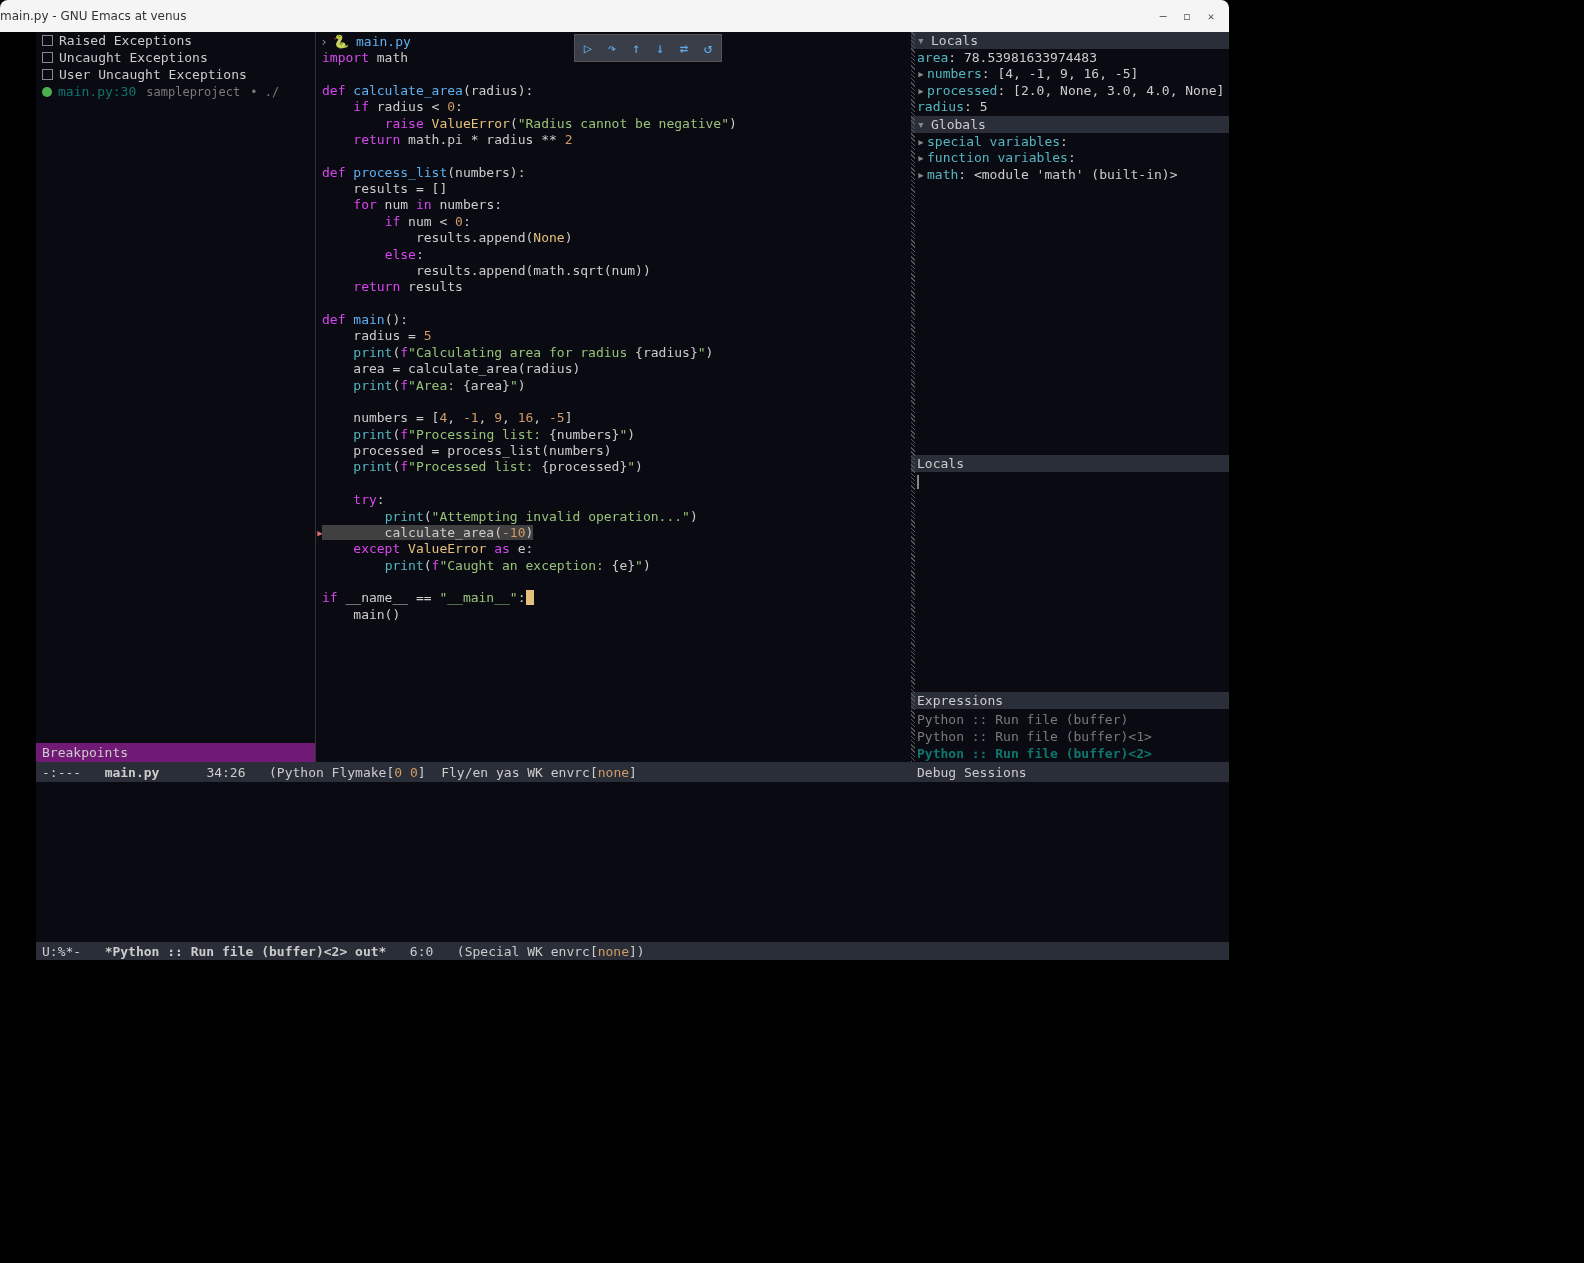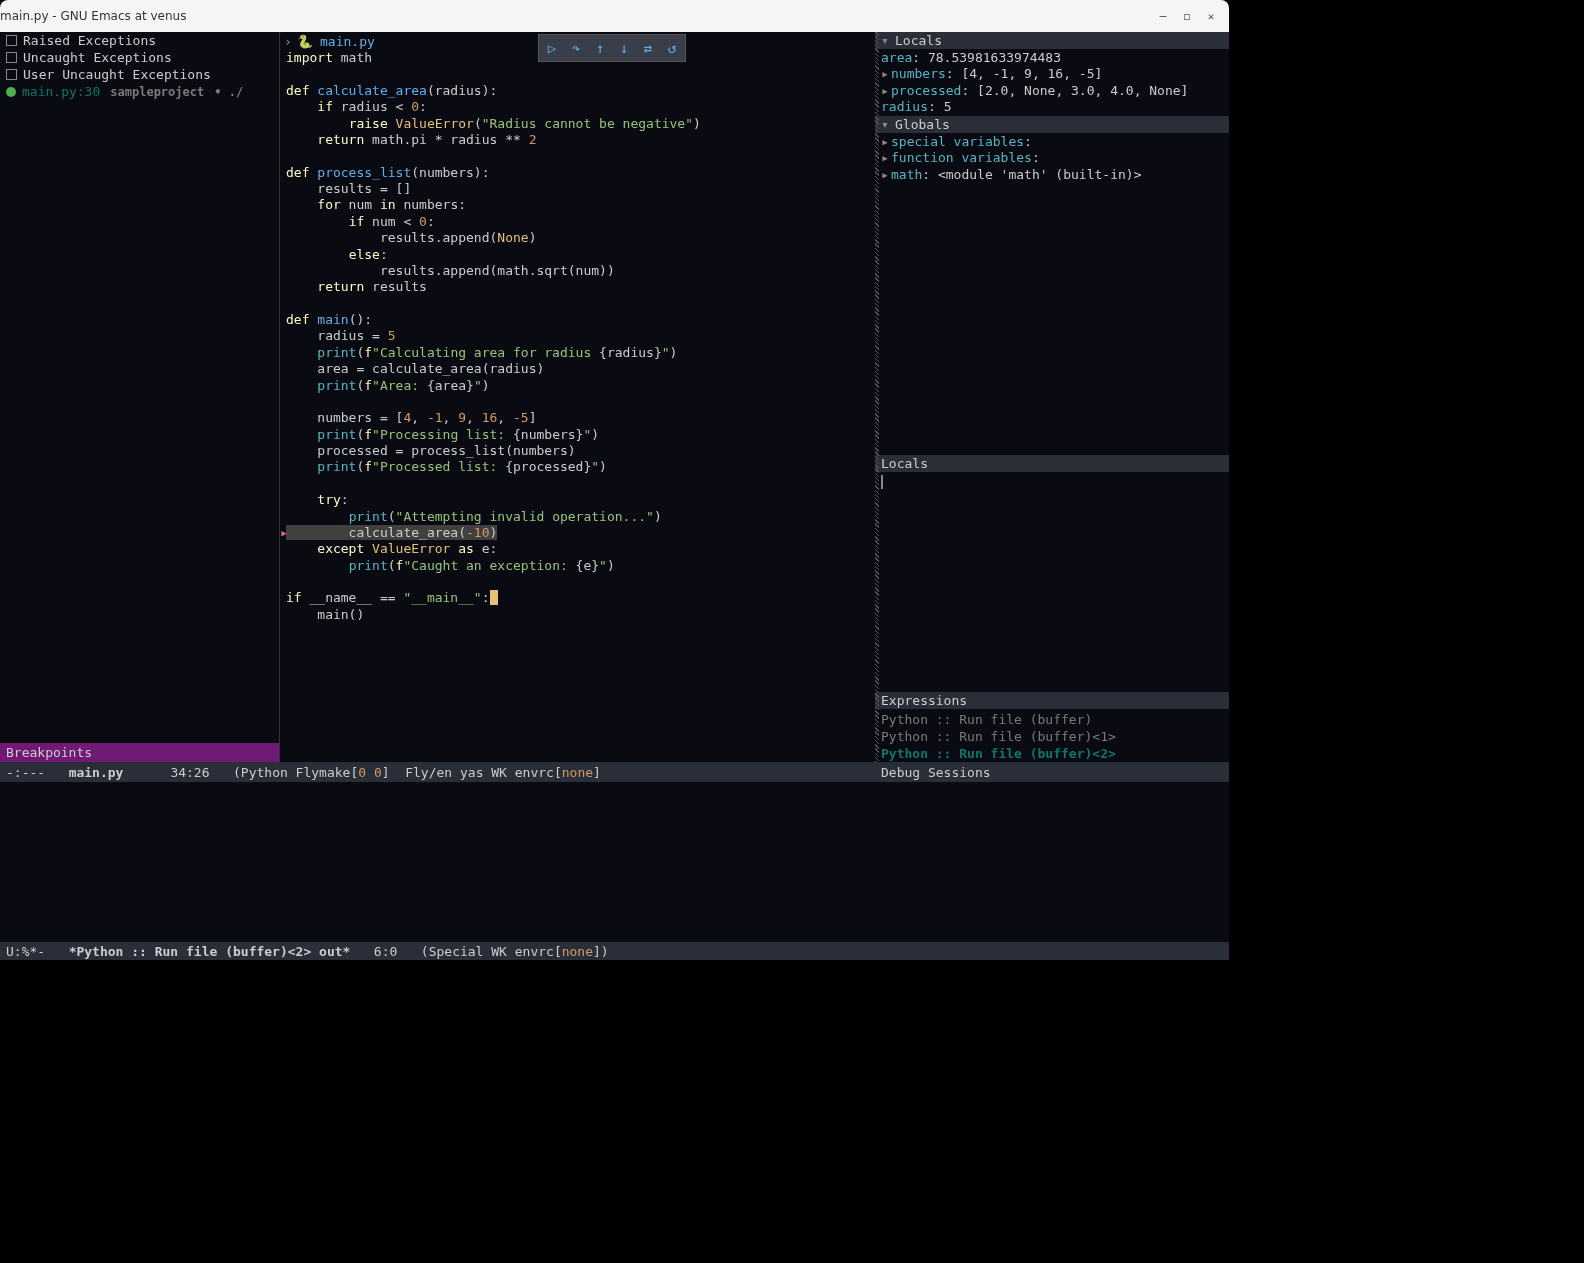--- a/index.html
+++ b/index.html
@@ -1,47 +1,47 @@
 <!DOCTYPE html>
 <html><head>
 <meta charset="utf-8">
 <style>
 * { margin:0; padding:0; box-sizing:border-box; }
 body { font-family:"DejaVu Sans Mono","Consolas",monospace; font-size:13px; background:#000; color:#ccc; width:1229px; height:960px; overflow:hidden; }
 .titlebar { height:32px; background:#f5f5f5; display:flex; align-items:center; position:relative; border-radius:8px 8px 0 0; }
 .titlebar .title { color:#333; font-family:"DejaVu Sans",sans-serif; font-size:12px; }
 .titlebar .winbtns { position:absolute; right:8px; display:flex; gap:4px; }
 .titlebar .winbtn { width:20px; height:20px; border-radius:50%; display:flex; align-items:center; justify-content:center; font-size:11px; color:#555; cursor:pointer; }
-.app { display:grid; grid-template-columns:280px 595px 354px; grid-template-rows:730px 20px 160px 18px; height:928px; background:#0a0b12; }
+.app { display:grid; grid-template-columns:280px 595px 354px; grid-template-rows:730px 20px 160px 18px; height:928px; background:#0a0b12;margin-left:36px; }
 .panel { overflow:hidden; position:relative; }
 .left-panel { grid-column:1; grid-row:1; border-right:1px solid #333; }
 .editor { grid-column:2; grid-row:1; position:relative; }
 .right-panel { grid-column:3; grid-row:1; display:flex; flex-direction:column; }
 .modeline1 { grid-column:1/3; grid-row:2; background:#2a2e38; display:flex; align-items:center; padding:0 6px; font-size:13px; white-space:pre; }
 .modeline-right { grid-column:3; grid-row:2; background:#2a2e38; padding:0 6px; display:flex; align-items:center; font-size:13px; }
 .output { grid-column:1/4; grid-row:3; padding:2px 6px; line-height:1.25; }
 .modeline2 { grid-column:1/4; grid-row:4; background:#2a2e38; display:flex; align-items:center; padding:0 6px; font-size:13px; white-space:pre; }
 
 
 .bp-item { display:flex; align-items:center; padding:1px 6px; gap:6px; }
 .checkbox { width:11px; height:11px; border:1px solid #888; flex-shrink:0; }
 .dot-green { width:10px; height:10px; border-radius:50%; background:#4caf50; flex-shrink:0; }
 .bp-loc { color:#0f766e; }
-.bp-proj { color:#7a7a7a; margin-left:4px; font-size:12px;font-weight:bold; }
+.bp-proj { color:#7a7a7a; margin-left:4px; font-size:12px; }
 .left-footer { position:absolute; bottom:0; left:0; right:0; background:#701a75; padding:2px 6px; }
 
 
 .tabline { display:flex; align-items:center; height:18px; padding-left:4px; gap:6px; }
 .tabline .chev { color:#888; }
 .tabline .pyicon { color:#4b8bbe; }
 .tabline .fname { color:#61afef; }
 .code { padding:0 6px; line-height:1.26; white-space:pre; font-size:13px; }
 .gutter-arrow { position:absolute; left:0; color:#e06c75; }
 .hl-line { background:#404040; display:inline; }
-.kw { color:#fef9c3; }
+.kw { color:#d946ef; }
 .fn { color:#56b6c2; }
 .str { color:#98c379; }
 .bi { color:#e5c07b; }
 .fnname { color:#61afef; }
 .num { color:#d19a66; }
 .cursor-block { display:inline-block; width:8px; height:15px; background:#e5c07b; vertical-align:text-bottom; }
 .dbg-toolbar { position:absolute; top:2px; left:258px; background:#3a3e48; border:1px solid #555; display:flex; padding:2px; gap:2px; }
 .dbg-btn { width:22px; height:22px; display:flex; align-items:center; justify-content:center; color:#61afef; cursor:pointer; font-size:14px; }
 
 

